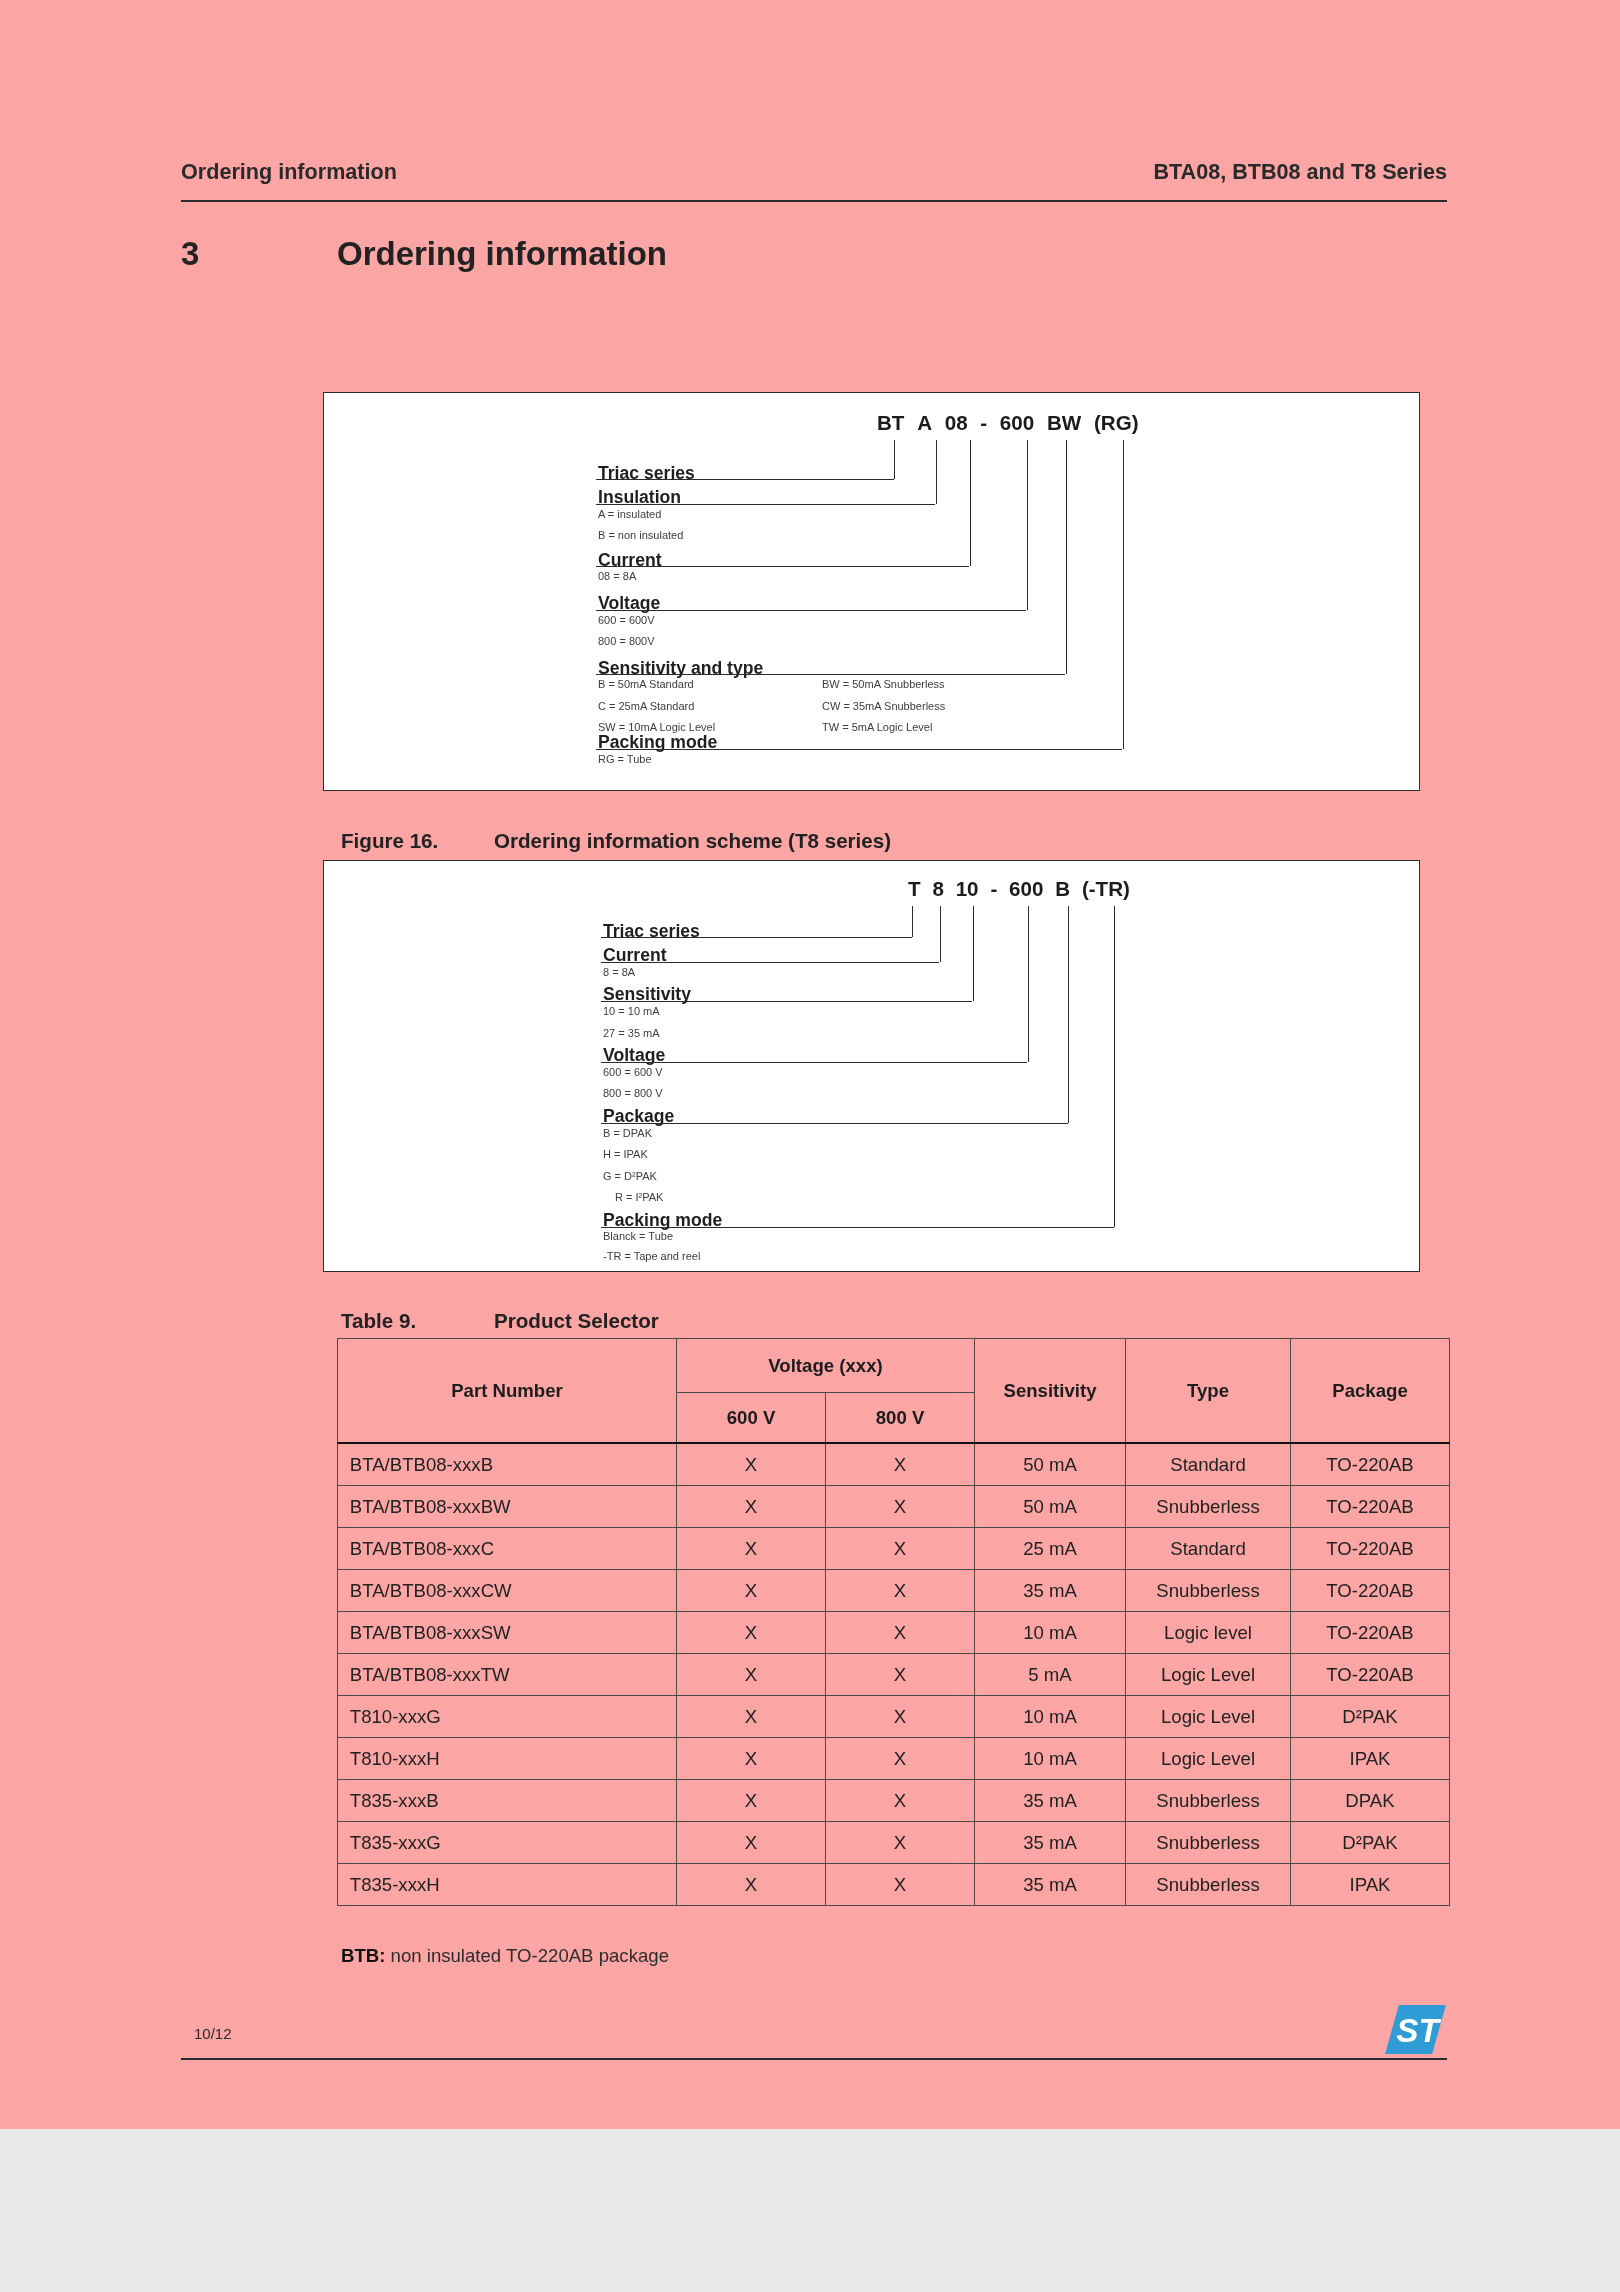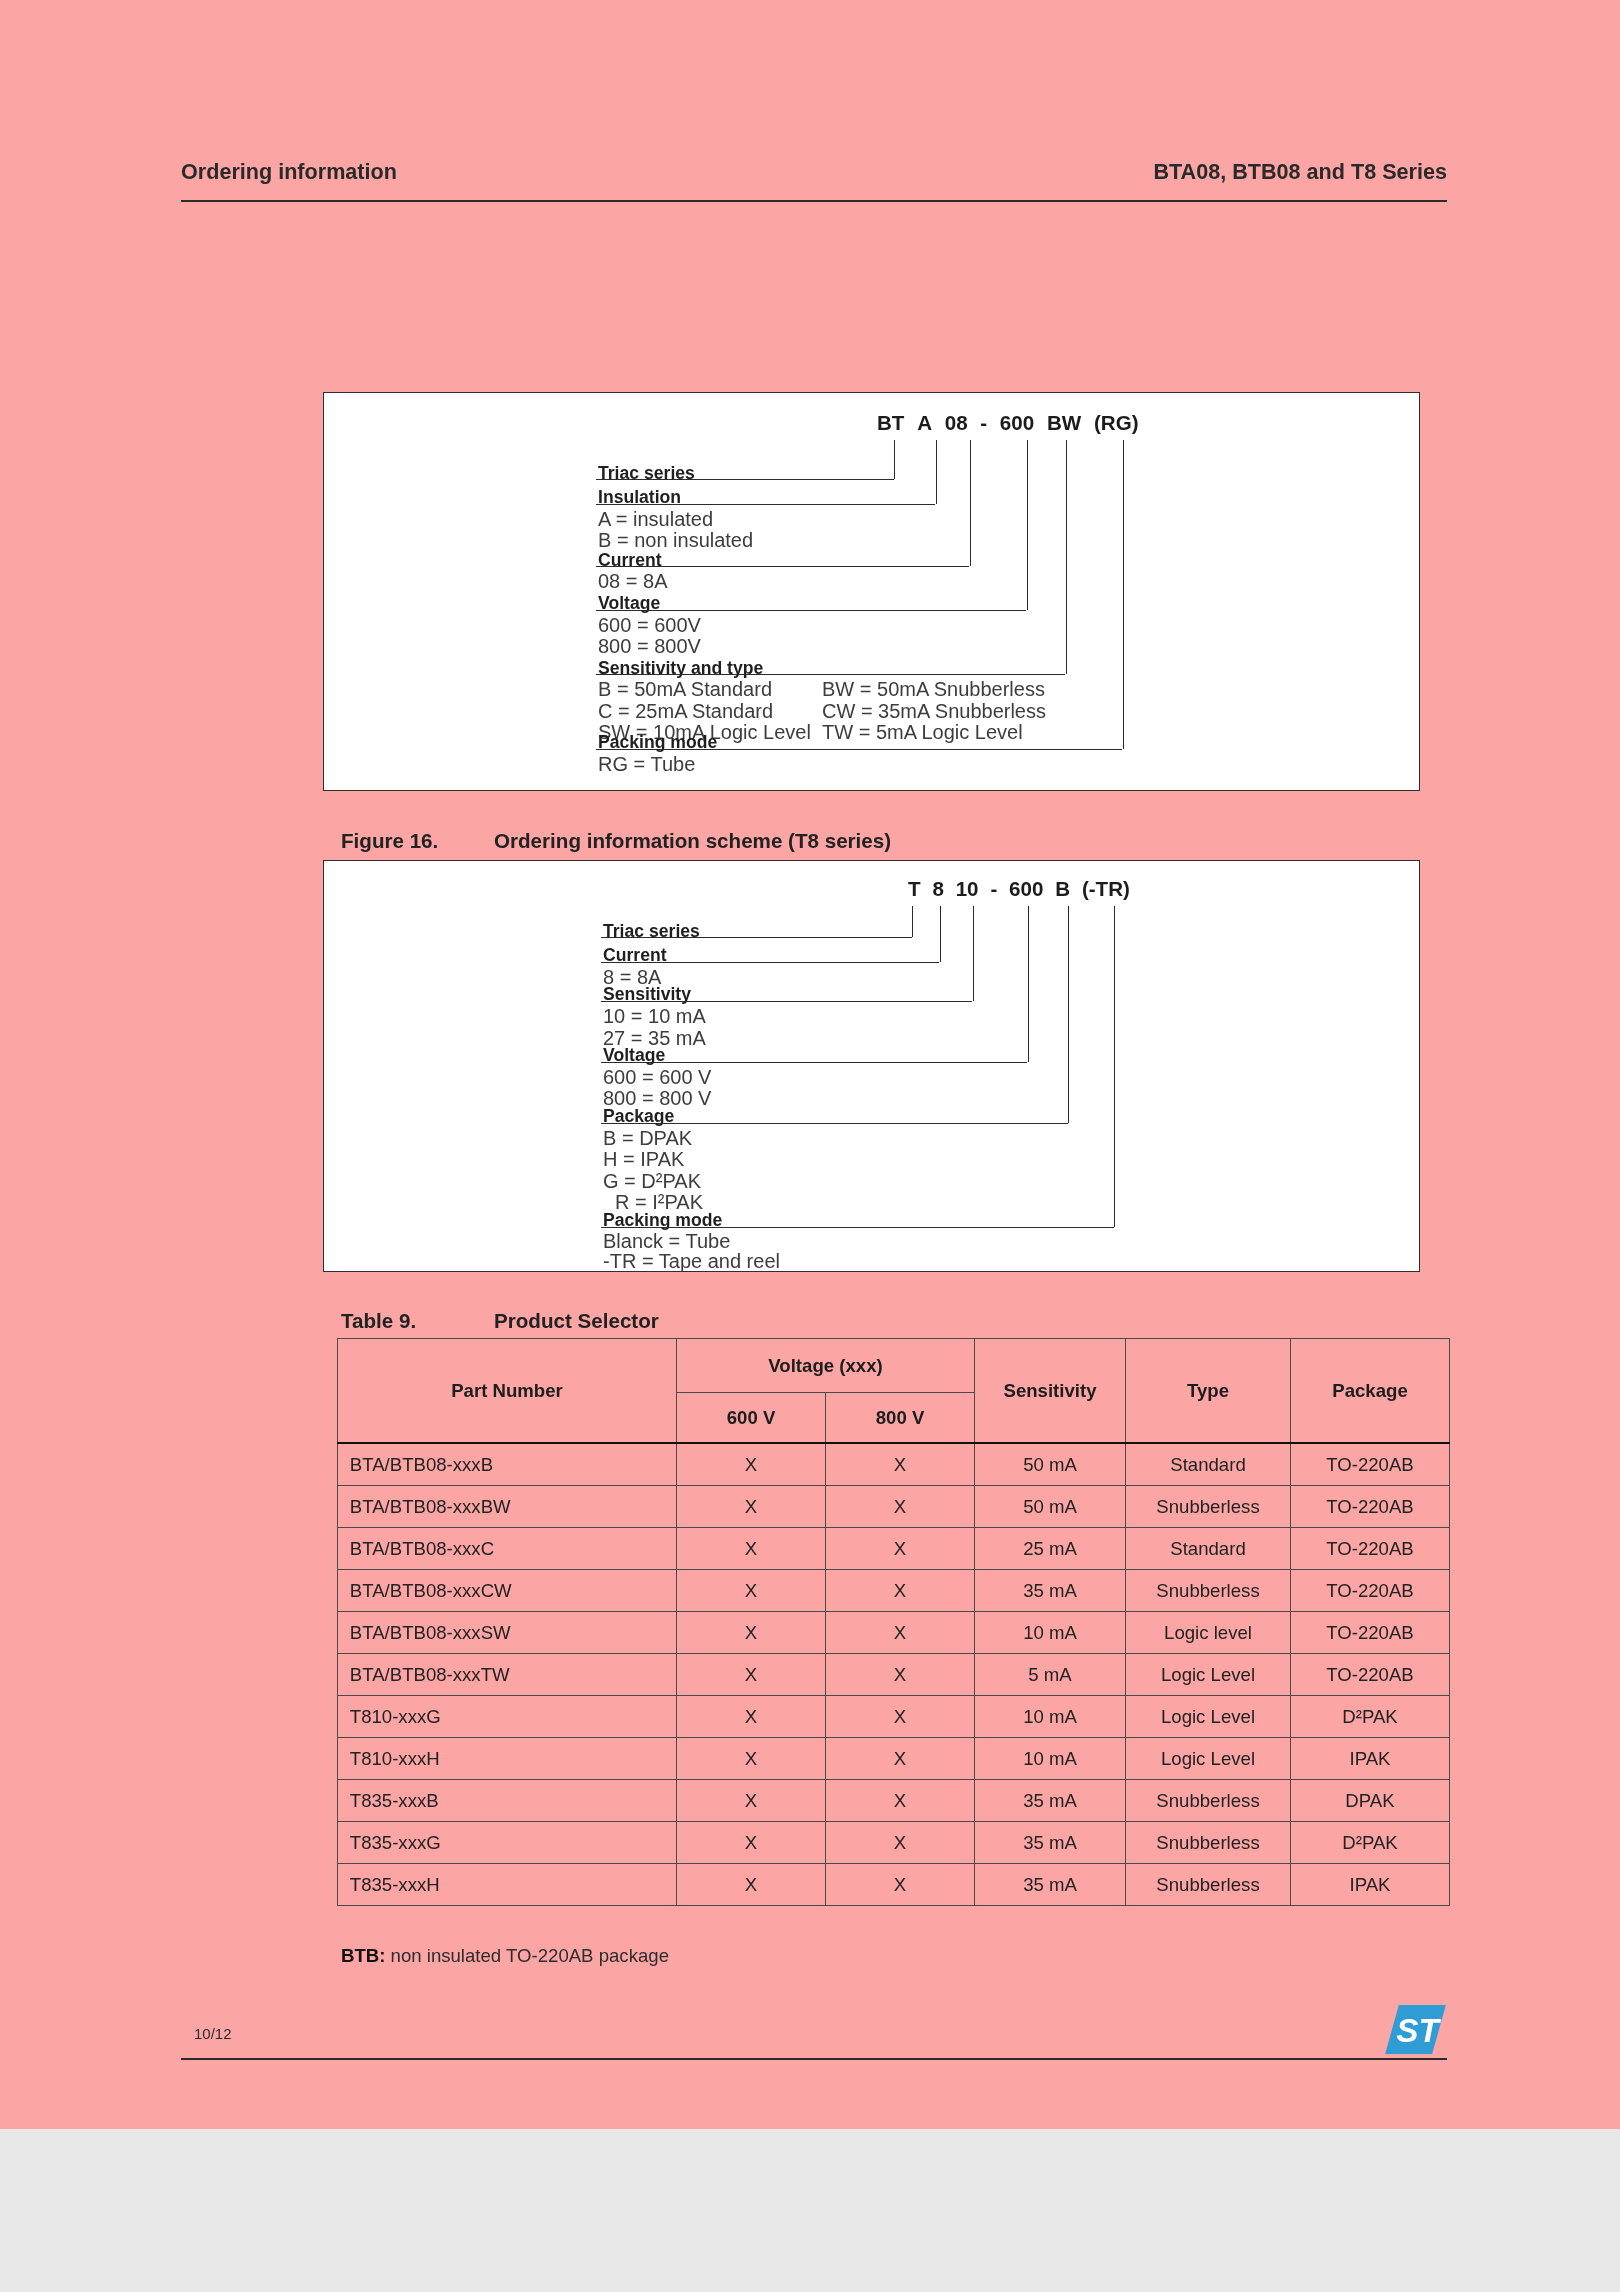--- a/index.html
+++ b/index.html
@@ -13,21 +13,21 @@
   .sechead{position:absolute;top:235px;left:181px;font-size:33px;font-weight:bold;color:#222;}
   .sechead .num{display:inline-block;width:156px;}
   
   .caption{position:absolute;left:341px;font-size:20.6px;font-weight:bold;color:#222;}
   .caption .clabel{display:inline-block;width:153px;}
   
   .figbox{position:absolute;left:323px;width:1095px;border:1px solid #2e2e2e;background:#fff;}
   .partnum{position:absolute;display:flex;gap:12.7px;font-size:20.6px;font-weight:bold;color:#1c1c1c;}
   .partnum16{gap:11.8px;}
   .flabel{position:absolute;font-size:17.6px;font-weight:bold;color:#1f1f1f;white-space:nowrap;line-height:1;}
-  .fval{position:absolute;font-size:20px;color:#3d3d3d;white-space:nowrap;line-height:1;}
+  .fval{position:absolute;font-size:11px;color:#3d3d3d;white-space:nowrap;line-height:1;}
   .hline{position:absolute;height:1px;background:#2b2b2b;}
   .vline{position:absolute;width:1px;background:#2b2b2b;}
   
   .ptable{position:absolute;left:337px;top:1338px;border-collapse:collapse;table-layout:fixed;
           font-size:18.6px;color:#222;}
   .ptable th,.ptable td{border:1px solid #4a4a4a;text-align:center;font-weight:normal;
           padding:0;overflow:hidden;white-space:nowrap;}
   .ptable thead th{font-weight:bold;color:#1d1d1d;}
   .ptable thead tr:first-child th{height:53px;}
   .ptable thead tr:last-child th{height:49px;}
@@ -46,20 +46,23 @@
 <body>
 
 <div class="page">
 
   <div class="runhead">
     <span>Ordering information</span>
     <span>BTA08, BTB08 and T8 Series</span>
   </div>
   <div class="rule" style="top:200px;"></div>
 
+  <div class="sechead">
+    <span class="num">3</span><span>Ordering information</span>
+  </div>
 
 
   <div class="figbox" style="top:392px;height:397px;">
     <div class="partnum" style="left:553px;top:17.6px;">
       <span>BT</span>
       <span>A</span>
       <span>08</span>
       <span>-</span>
       <span>600</span>
       <span>BW</span>

